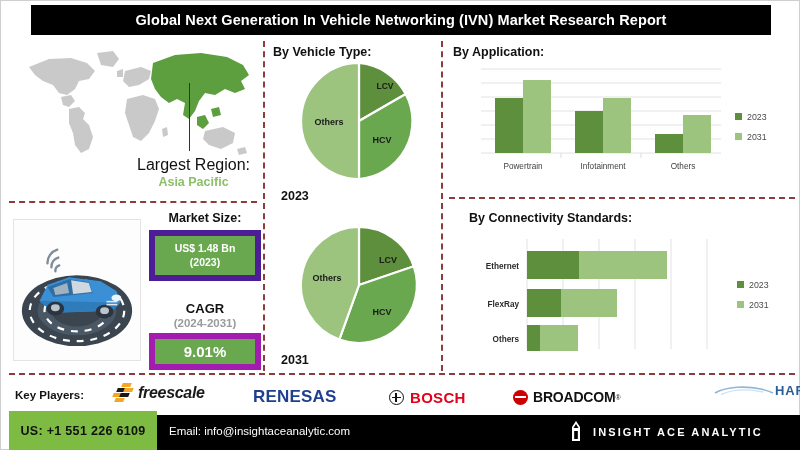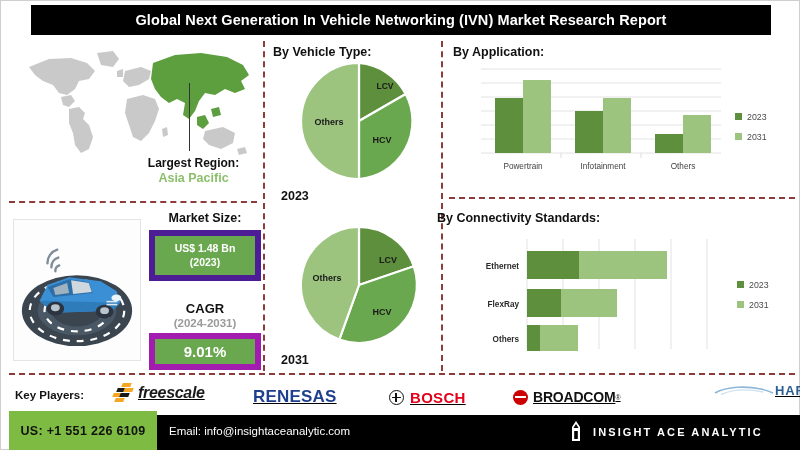--- a/index.html
+++ b/index.html
@@ -43,21 +43,21 @@
   .map-wrap svg { width: 100%; height: 100%; display: block; }
 
   .pointer-line {
     position: absolute; left: 188px; top: 82px;
     width: 1px; height: 68px; background: #333;
   }
   .region-block {
     position: absolute; left: 130px; top: 155px; width: 125px;
     text-align: center;
   }
-  .region-label { font-size: 12px; font-weight: bold; color: #111; }
+  .region-label { font-size: 16px; font-weight: normal; color: #111; }
   .region-value { font-size: 12.5px; font-weight: bold; color: #8bbf6a; margin-top: 1px; }
 
   .car-box {
     position: absolute; left: 12px; top: 218px;
     width: 128px; height: 142px;
     background: #fdfdfd; border: 1px solid #e4e4e4;
     overflow: hidden;
   }
   .car-box svg { width: 100%; height: 100%; display: block; }
 
@@ -86,21 +86,21 @@
 
   
   .chart-box { position: absolute; }
   .chart-box svg { display: block; }
   .axis-lbl { font-size: 8.2px; fill: #3f3f3f; font-family: "Liberation Sans", sans-serif; }
   .axis-lbl-b { font-size: 8.2px; fill: #2b2b2b; font-weight: bold; font-family: "Liberation Sans", sans-serif; }
   .legend-lbl { font-size: 8.8px; fill: #4a4a4a; font-family: "Liberation Sans", sans-serif; }
 
   
   .kp-label { position: absolute; left: 14px; top: 388px; font-size: 11.5px; font-weight: bold; color: #111; }
-  .logo { position: absolute; display: flex; align-items: center; text-decoration: underline; }
+  .logo { position: absolute; display: flex; align-items: center; }
 
   .lg-freescale { left: 112px; top: 382px; }
   .fs-mark { position: relative; width: 22px; height: 20px; margin-right: 3px; }
   .fs-mark i {
     position: absolute; display: block; width: 9px; height: 4px;
     transform: skewX(-22deg);
   }
   .fs-text { font-size: 16px; font-weight: bold; font-style: italic; color: #1a1a1a; letter-spacing: -.3px; }
 
   .lg-renesas { left: 252px; top: 386px; }
@@ -325,21 +325,21 @@
       <text class="axis-lbl" x="154" y="108" text-anchor="middle">Infotainment</text>
       <text class="axis-lbl" x="234" y="108" text-anchor="middle">Others</text>
 
       <rect x="286" y="52" width="7" height="7" fill="#5d8f3c"></rect>
       <text class="legend-lbl" x="298" y="59">2023</text>
       <rect x="286" y="72" width="7" height="7" fill="#9cc47f"></rect>
       <text class="legend-lbl" x="298" y="79">2031</text>
     </svg>
   </div>
 
-  <div class="sec-head" style="left:436px; top:210px;">By Connectivity Standards:</div>
+  <div class="sec-head" style="left:468px; top:210px;">By Connectivity Standards:</div>
 
   <div class="chart-box" style="left:448px; top:228px;">
     <svg width="348" height="134" viewBox="0 0 348 134" xmlns="http://www.w3.org/2000/svg">
 
       <g stroke="#e2e2e2" stroke-width="1">
         <line x1="78" y1="10" x2="78" y2="120"></line>
         <line x1="114" y1="10" x2="114" y2="120"></line>
         <line x1="150" y1="10" x2="150" y2="120"></line>
         <line x1="186" y1="10" x2="186" y2="120"></line>
         <line x1="222" y1="10" x2="222" y2="120"></line>

